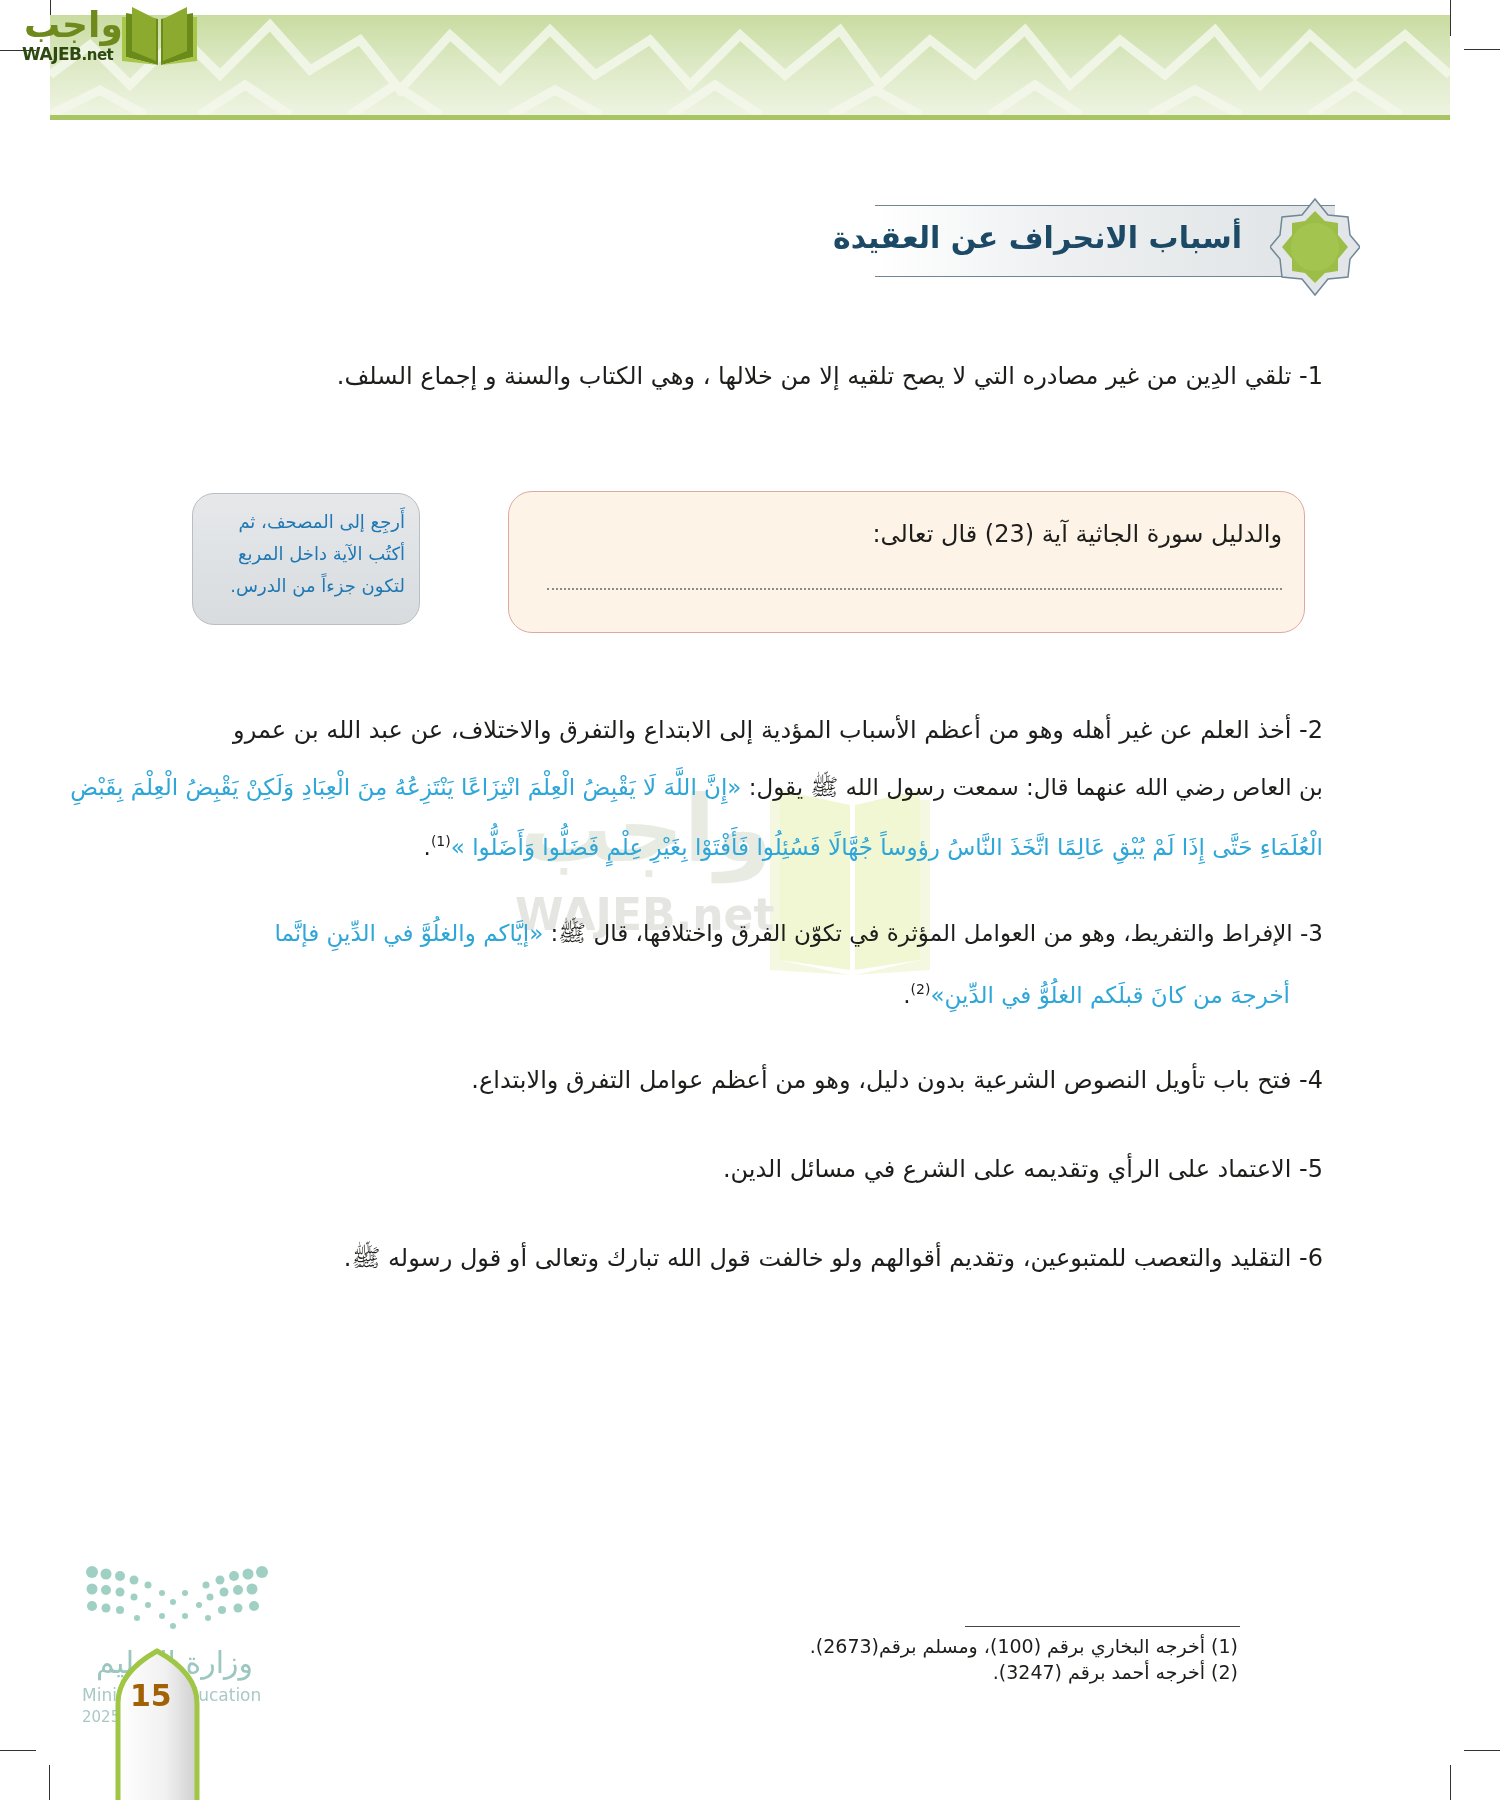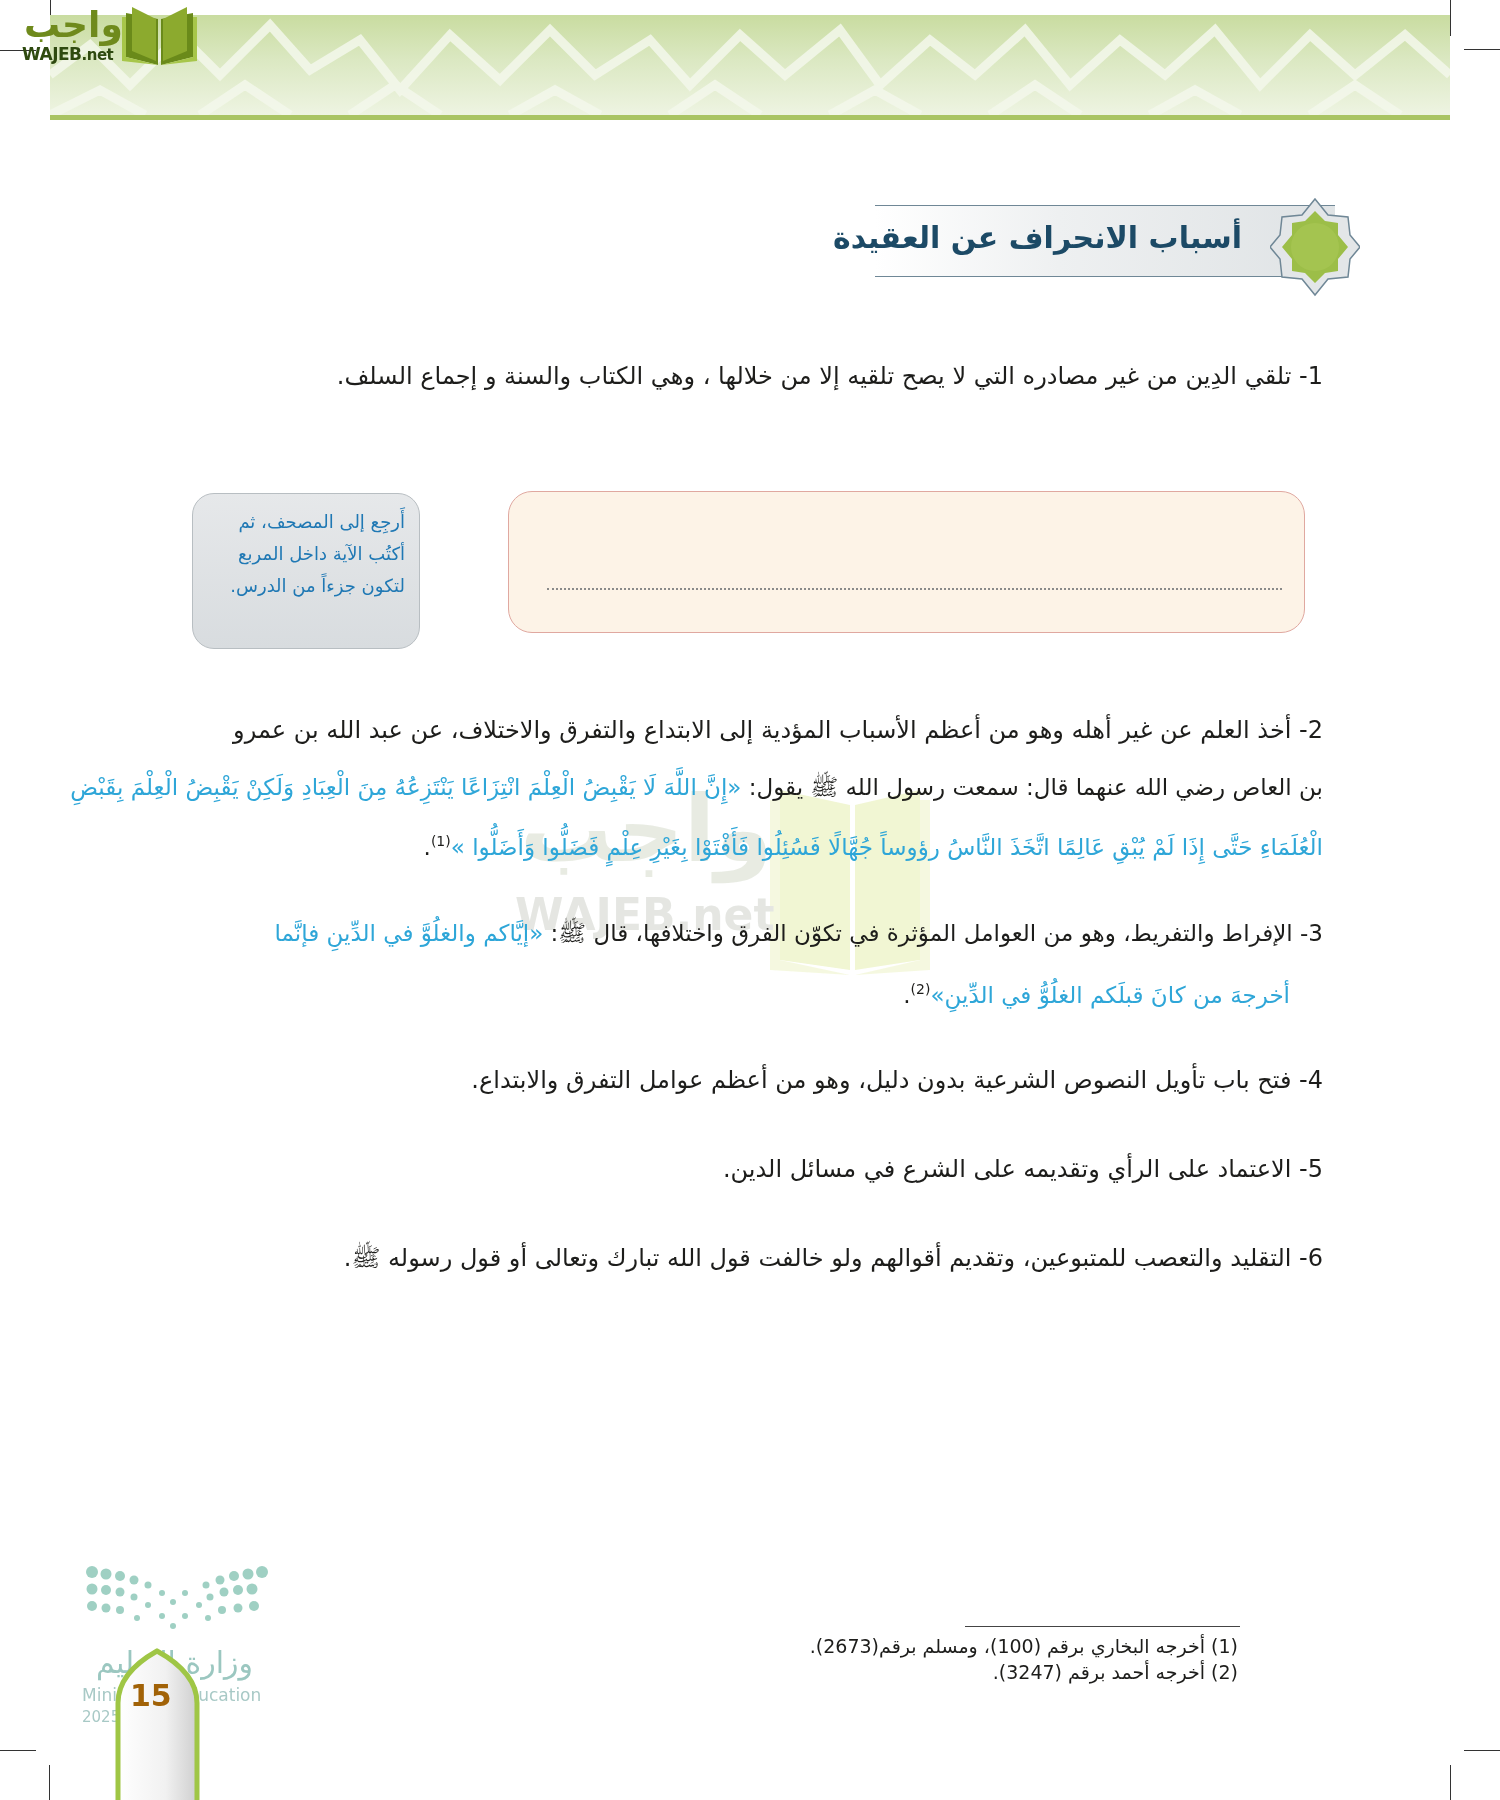--- a/index.html
+++ b/index.html
@@ -28,21 +28,21 @@
   #title-text { right:0; top:0; width:440px; height:70px; line-height:66px; text-align:center; padding-right:25px; box-sizing:border-box;
     font-family:"DejaVu Sans", sans-serif; font-weight:bold; font-size:30px; color:#1c4a66; direction:rtl; }
   #rosette { left:1270px; top:197px; }
 
   
   .item { position:absolute; right:177px; direction:rtl; text-align:right; font-size:24px; line-height:30px; color:#1d1d1b; white-space:nowrap; }
   .hadith { color:#2ea6d8; }
   .sup { font-size:14px; vertical-align:super; color:#1d1d1b; }
 
   
-  #note-box { left:192px; top:493px; width:228px; height:156px; border-radius:22px;
+  #note-box { left:192px; top:493px; width:228px; height:132px; border-radius:22px;
     background:linear-gradient(180deg,#e6e8ea,#d8dcdf); border:1px solid #b8bec2; box-sizing:border-box;
     direction:rtl; text-align:right; padding:12px 14px 0 10px; }
   #note-box div { font-size:18px; line-height:32px; color:#1f78b4; white-space:nowrap; }
 
   
   #evidence-box { left:508px; top:491px; width:797px; height:142px; border-radius:24px;
     background:#fdf3e7; border:1.5px solid #e0a8a0; box-sizing:border-box; }
   #evidence-label { right:22px; top:28px; font-size:24px; direction:rtl; color:#1d1d1b; white-space:nowrap; }
   #answer-line { left:38px; right:22px; top:96px; height:0; border-bottom:2px dotted #8a8a8a; }
 
@@ -109,20 +109,21 @@
   <span>تلقي الدِين من غير مصادره التي لا يصح تلقيه إلا من خلالها ، وهي الكتاب والسنة و إجماع السلف.</span>
 </div>
 
 <div id="note-box" class="abs">
   <div>أَرجِع إلى المصحف، ثم</div>
   <div>أكتُب الآية داخل المربع</div>
   <div>لتكون جزءاً من الدرس.</div>
 </div>
 
 <div id="evidence-box" class="abs">
+  <div id="evidence-label" class="abs">والدليل سورة الجاثية آية (23) قال تعالى:</div>
   <div id="answer-line" class="abs"></div>
 </div>
 
 <div id="watermark" class="abs">
   <svg width="500" height="220" style="position:absolute;left:0;top:0;">
     <path d="M270,20 L340,35 L340,200 L270,190 Z" fill="#e6efb0"></path>
     <path d="M410,20 L345,35 L345,200 L410,190 Z" fill="#e6efb0"></path>
     <path d="M260,30 L270,30 L270,190 L340,205 L260,200 Z" fill="#eef4c8"></path>
     <path d="M420,30 L410,30 L410,190 L345,205 L420,200 Z" fill="#eef4c8"></path>
   </svg>

